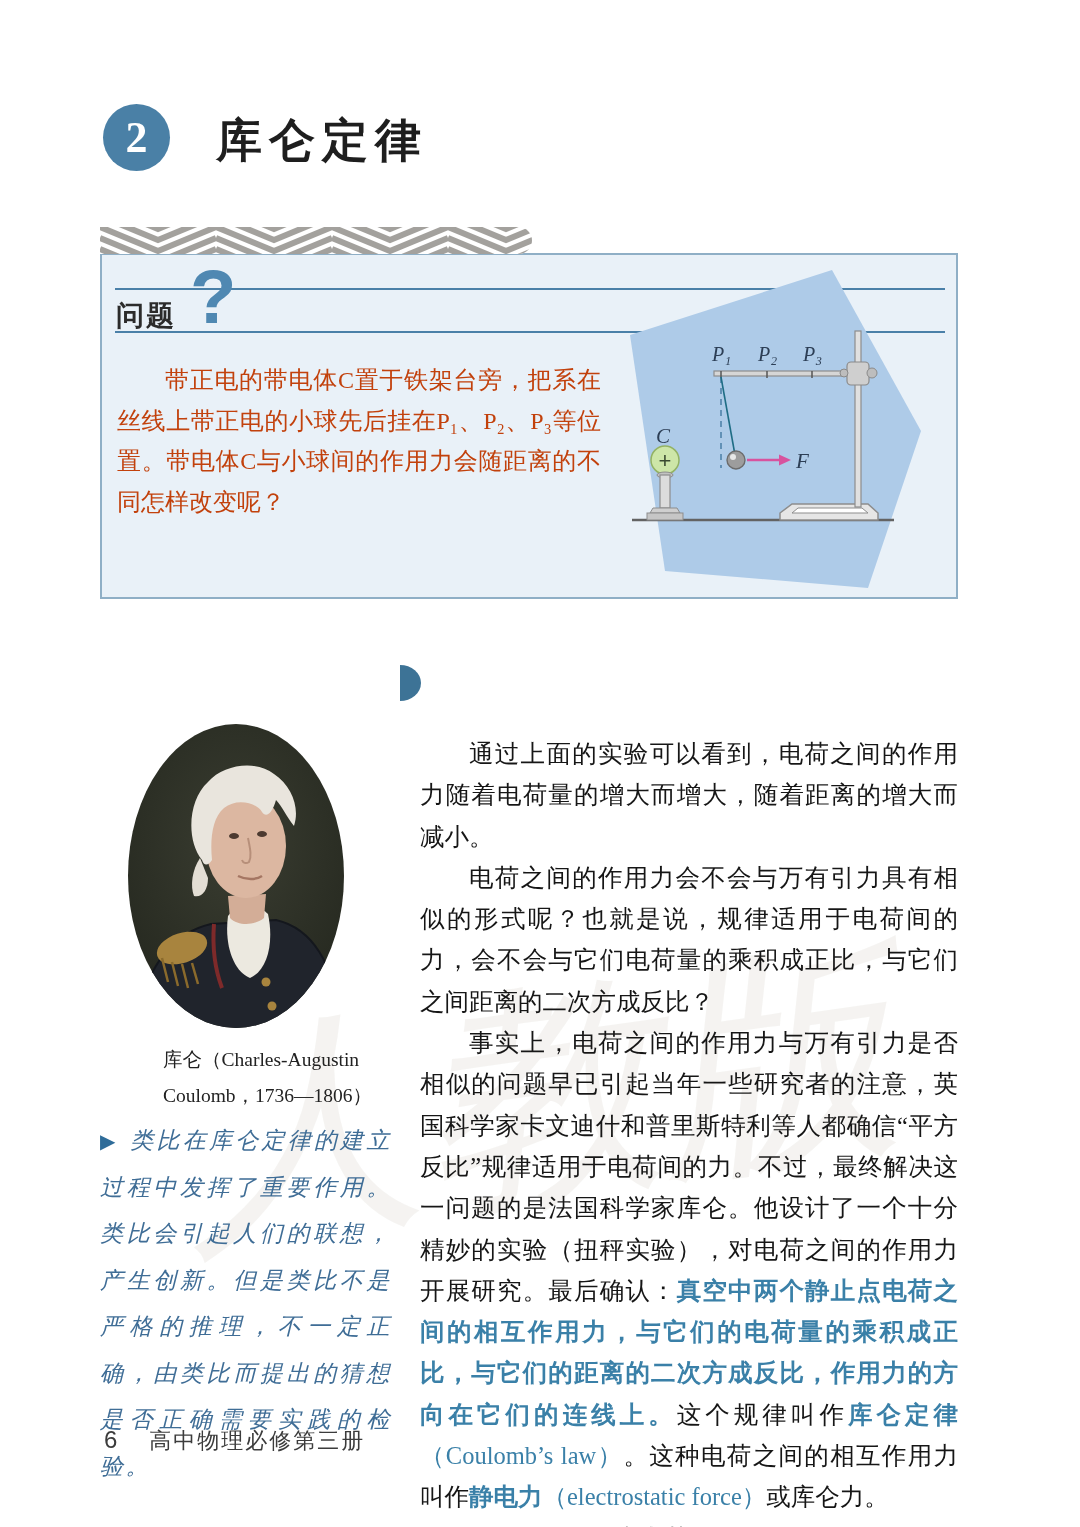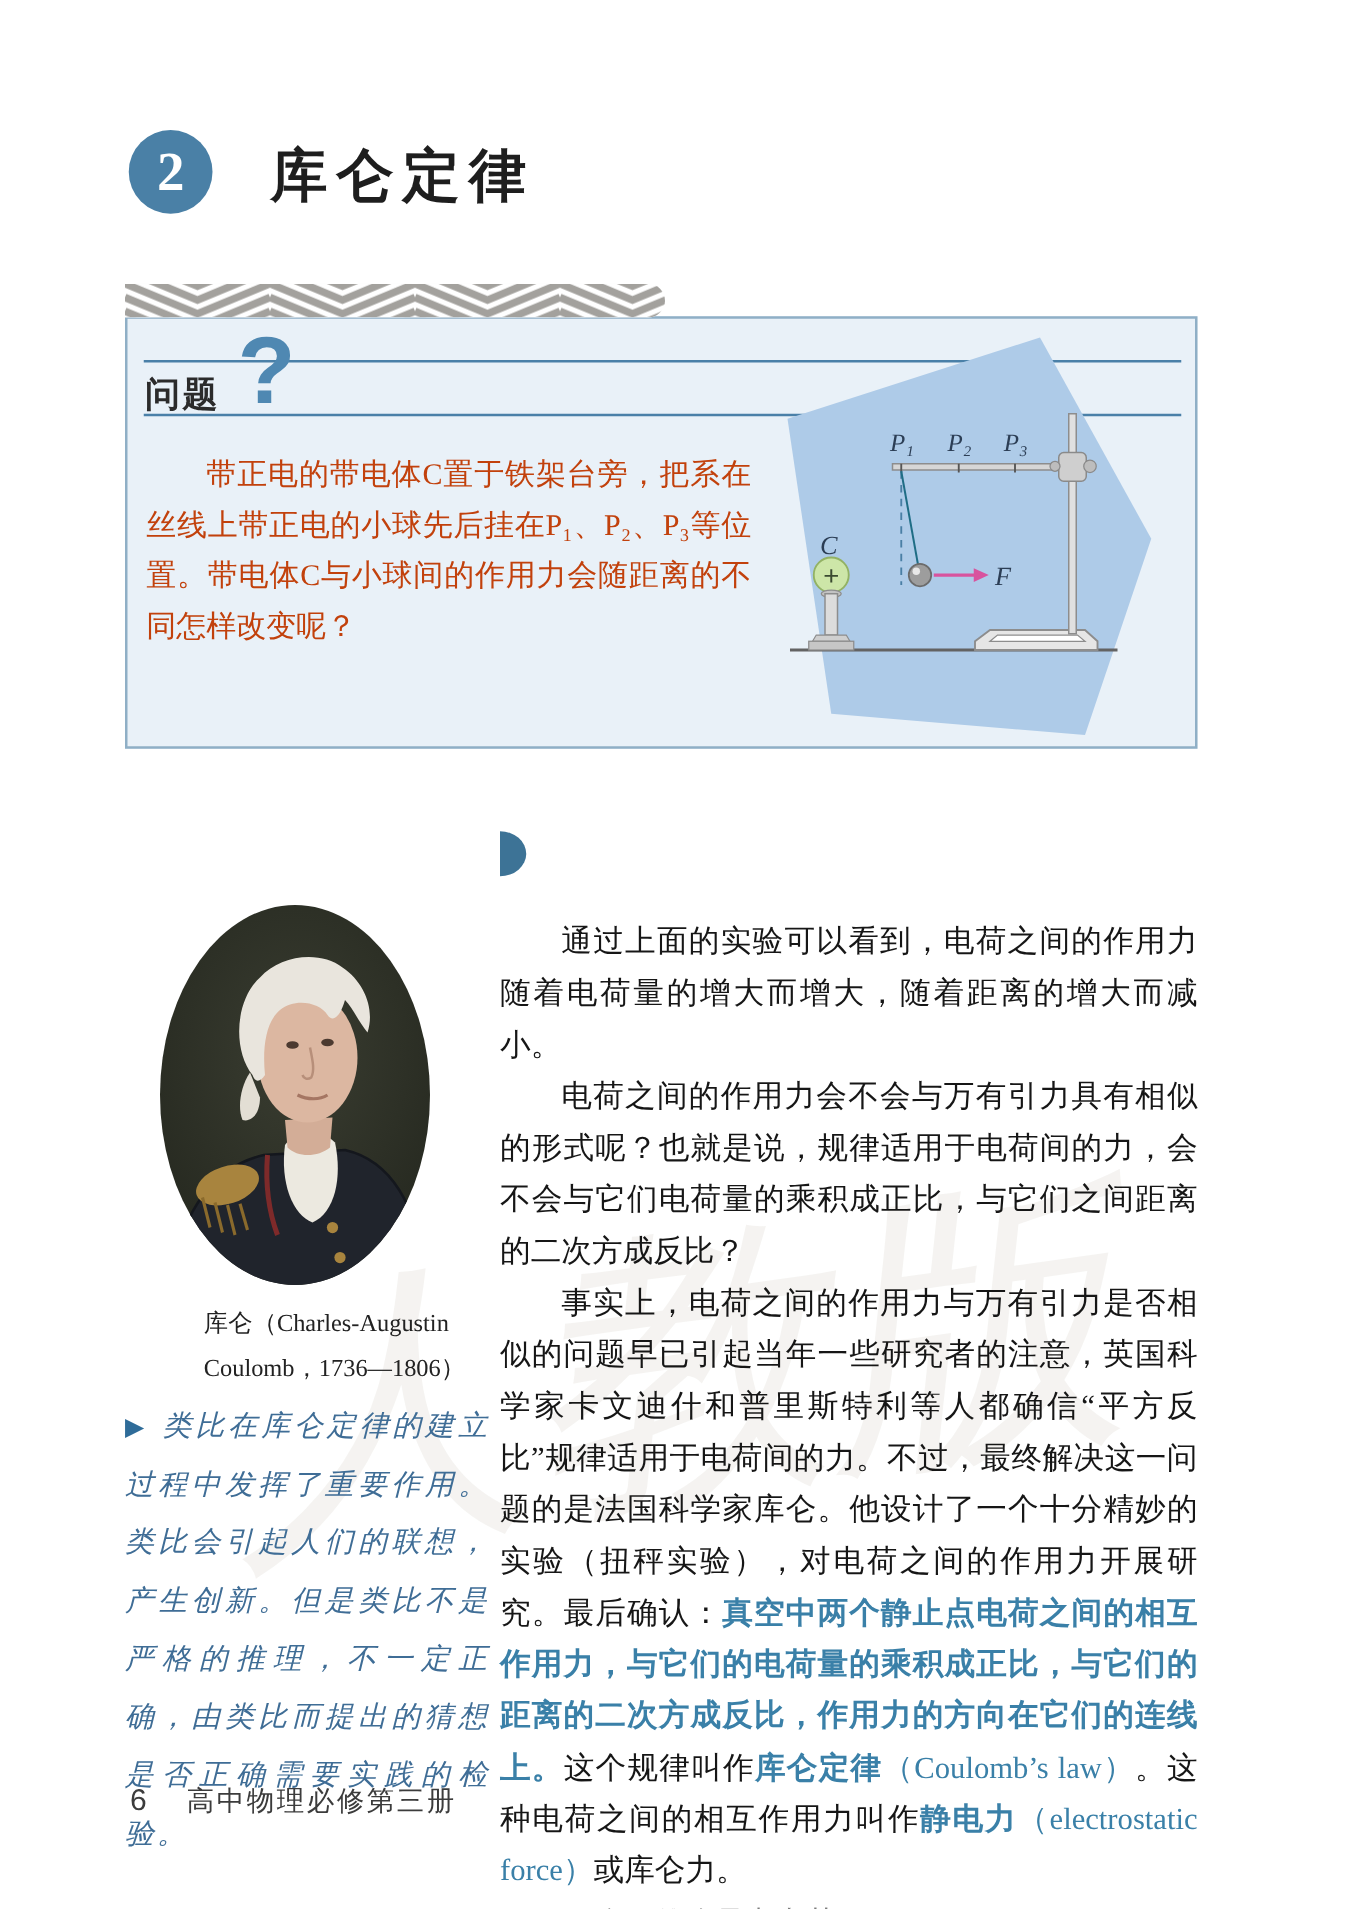--- a/index.html
+++ b/index.html
@@ -77,21 +77,21 @@
   .section-header { display:flex; align-items:center; height:40px; }
   .section-marker {
     width:21px; height:36px; background:#3d7396;
     border-radius:0 21px 21px 0 / 0 18px 18px 0; margin-right:17px;
   }
   .section-title {
     font-family:"Liberation Sans","DejaVu Sans",sans-serif;
     font-weight:bold; font-size:28px; color:#141414; letter-spacing:1px;
   }
   .body-text { margin-top:30px; font-size:24.5px; line-height:41.3px; text-align:justify; color:#161616; }
-  .body-text p { text-indent:2em; }
+  .body-text p { text-indent:2em;margin-left:20px; }
   .hl {
     font-family:Liberation Sans, sans-serif;
     font-weight:bold; color:#3a80a8;
   }
   .hl-en { color:#3a80a8; }
   
   .footer { position:absolute; left:104px; top:1426px; display:flex; align-items:baseline; z-index:1; }
   .footer .pageno {
     font-family:"Liberation Sans","DejaVu Sans",sans-serif;
     font-size:24px; color:#3c3c3c; margin-right:32px;

